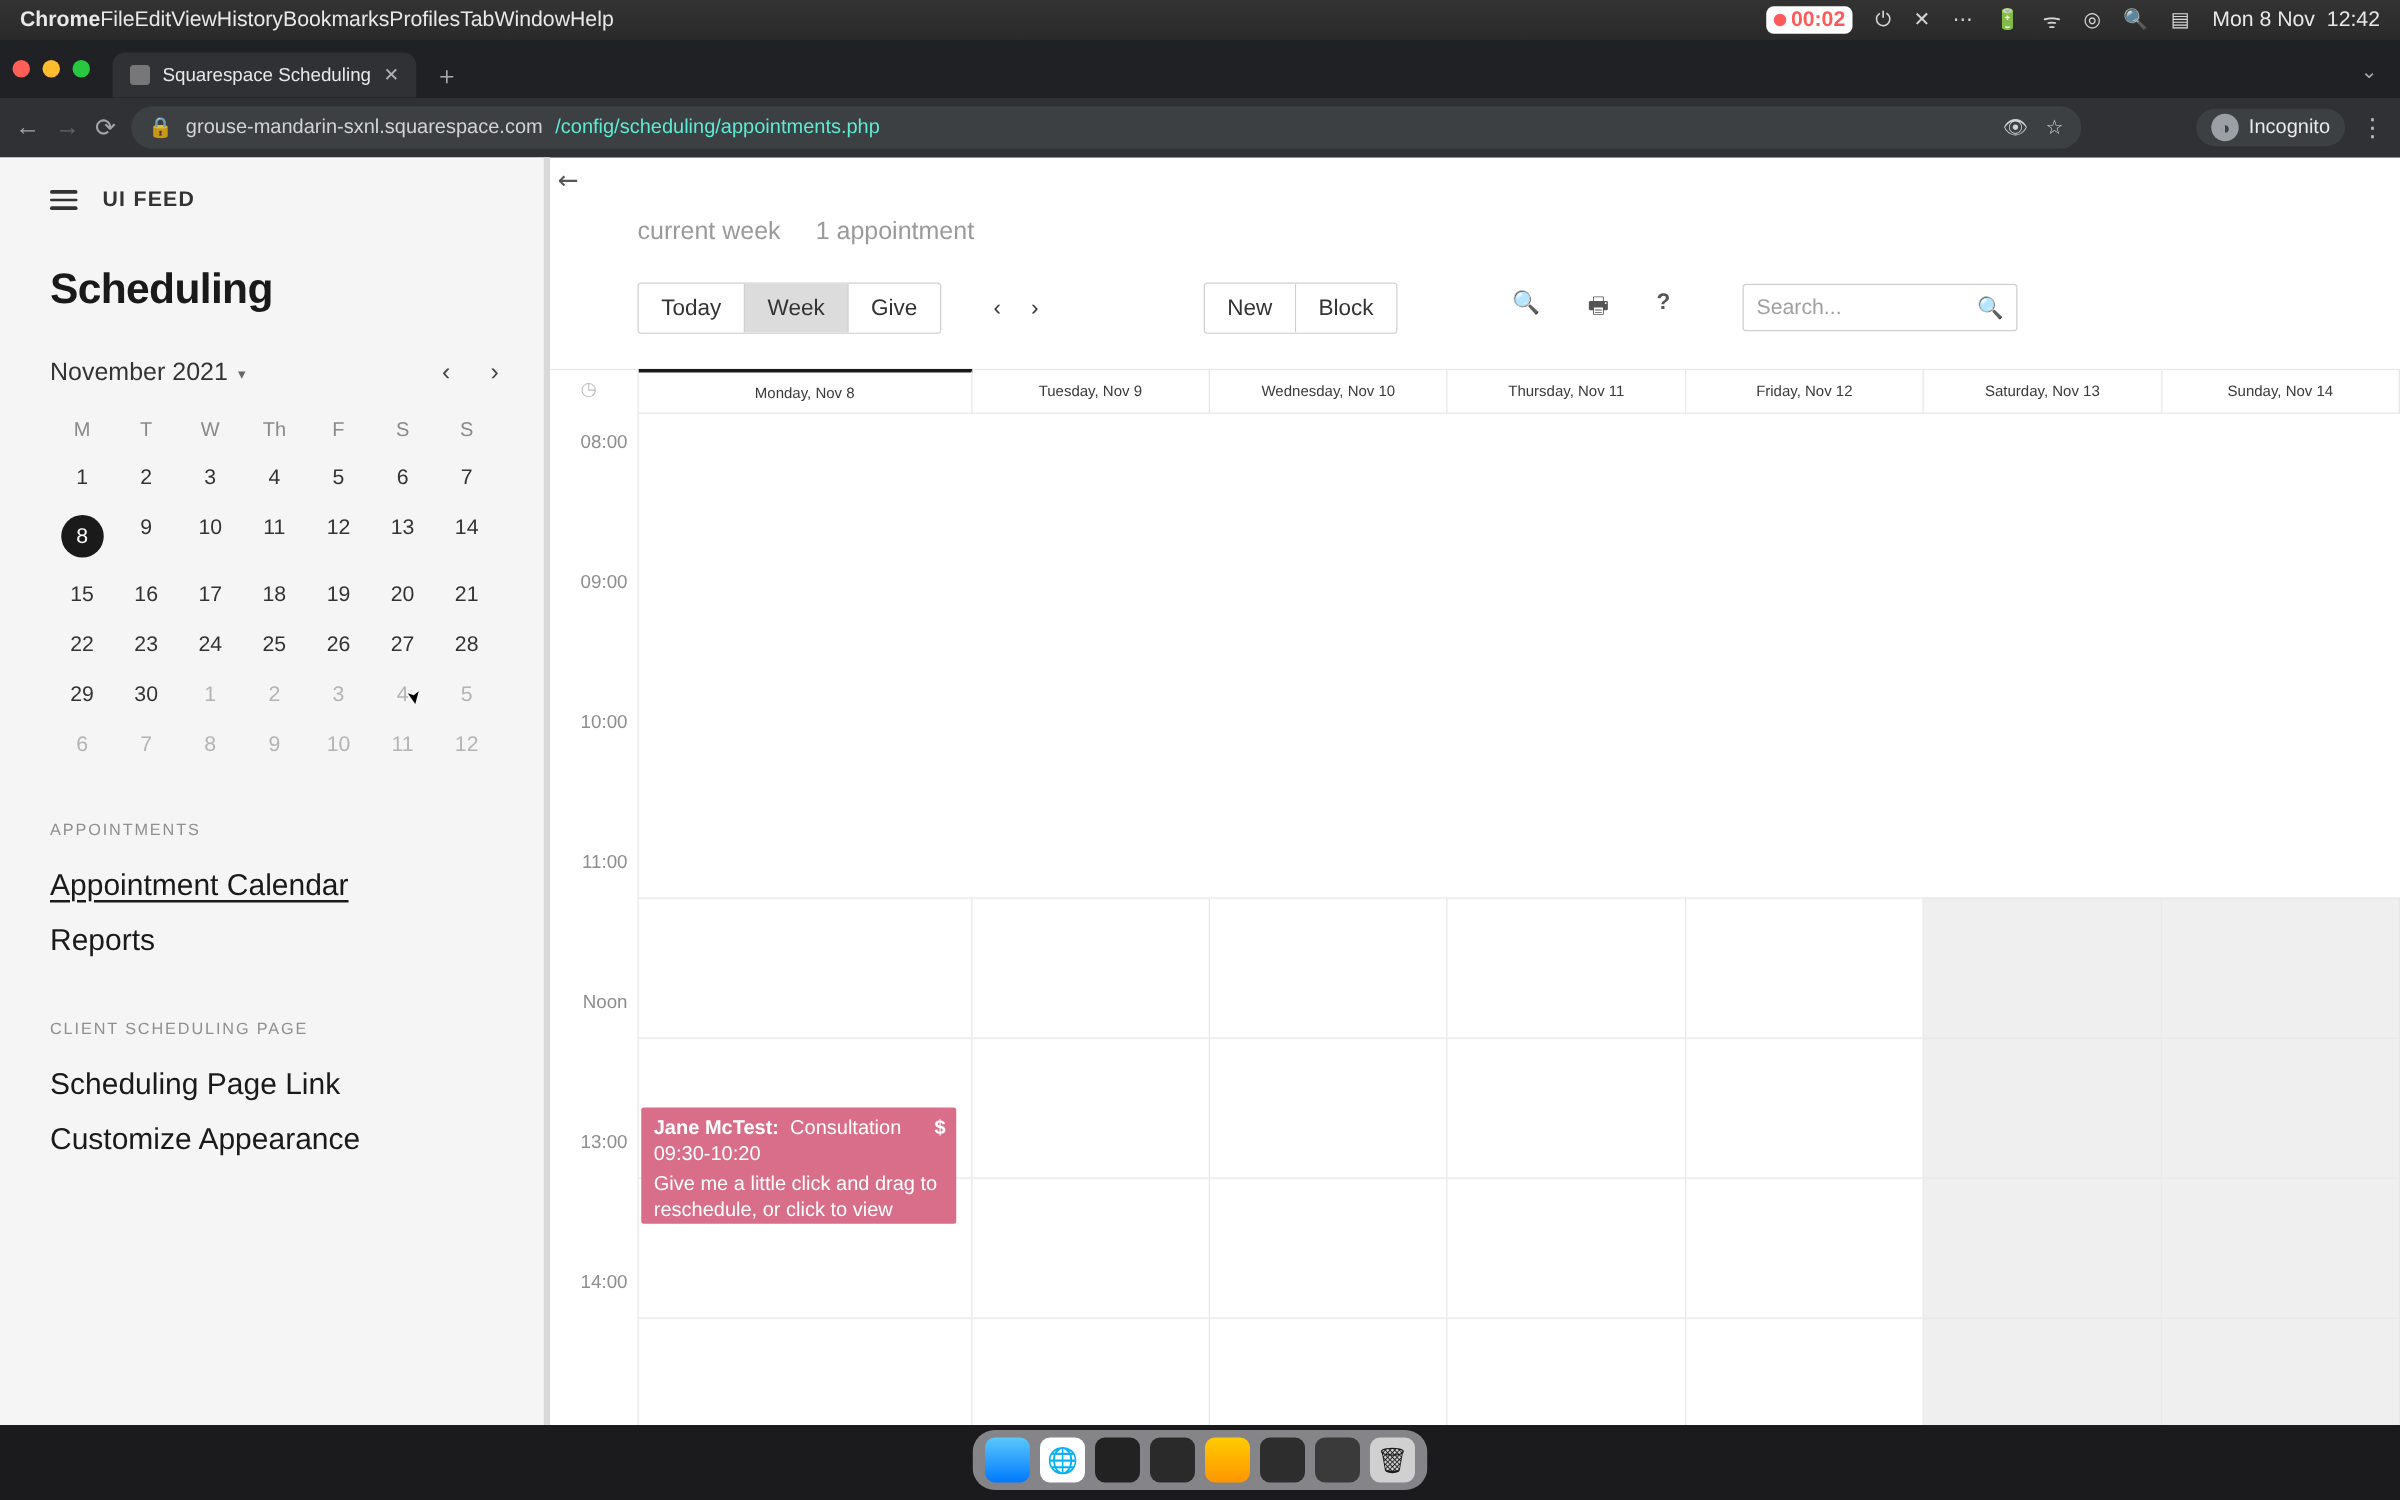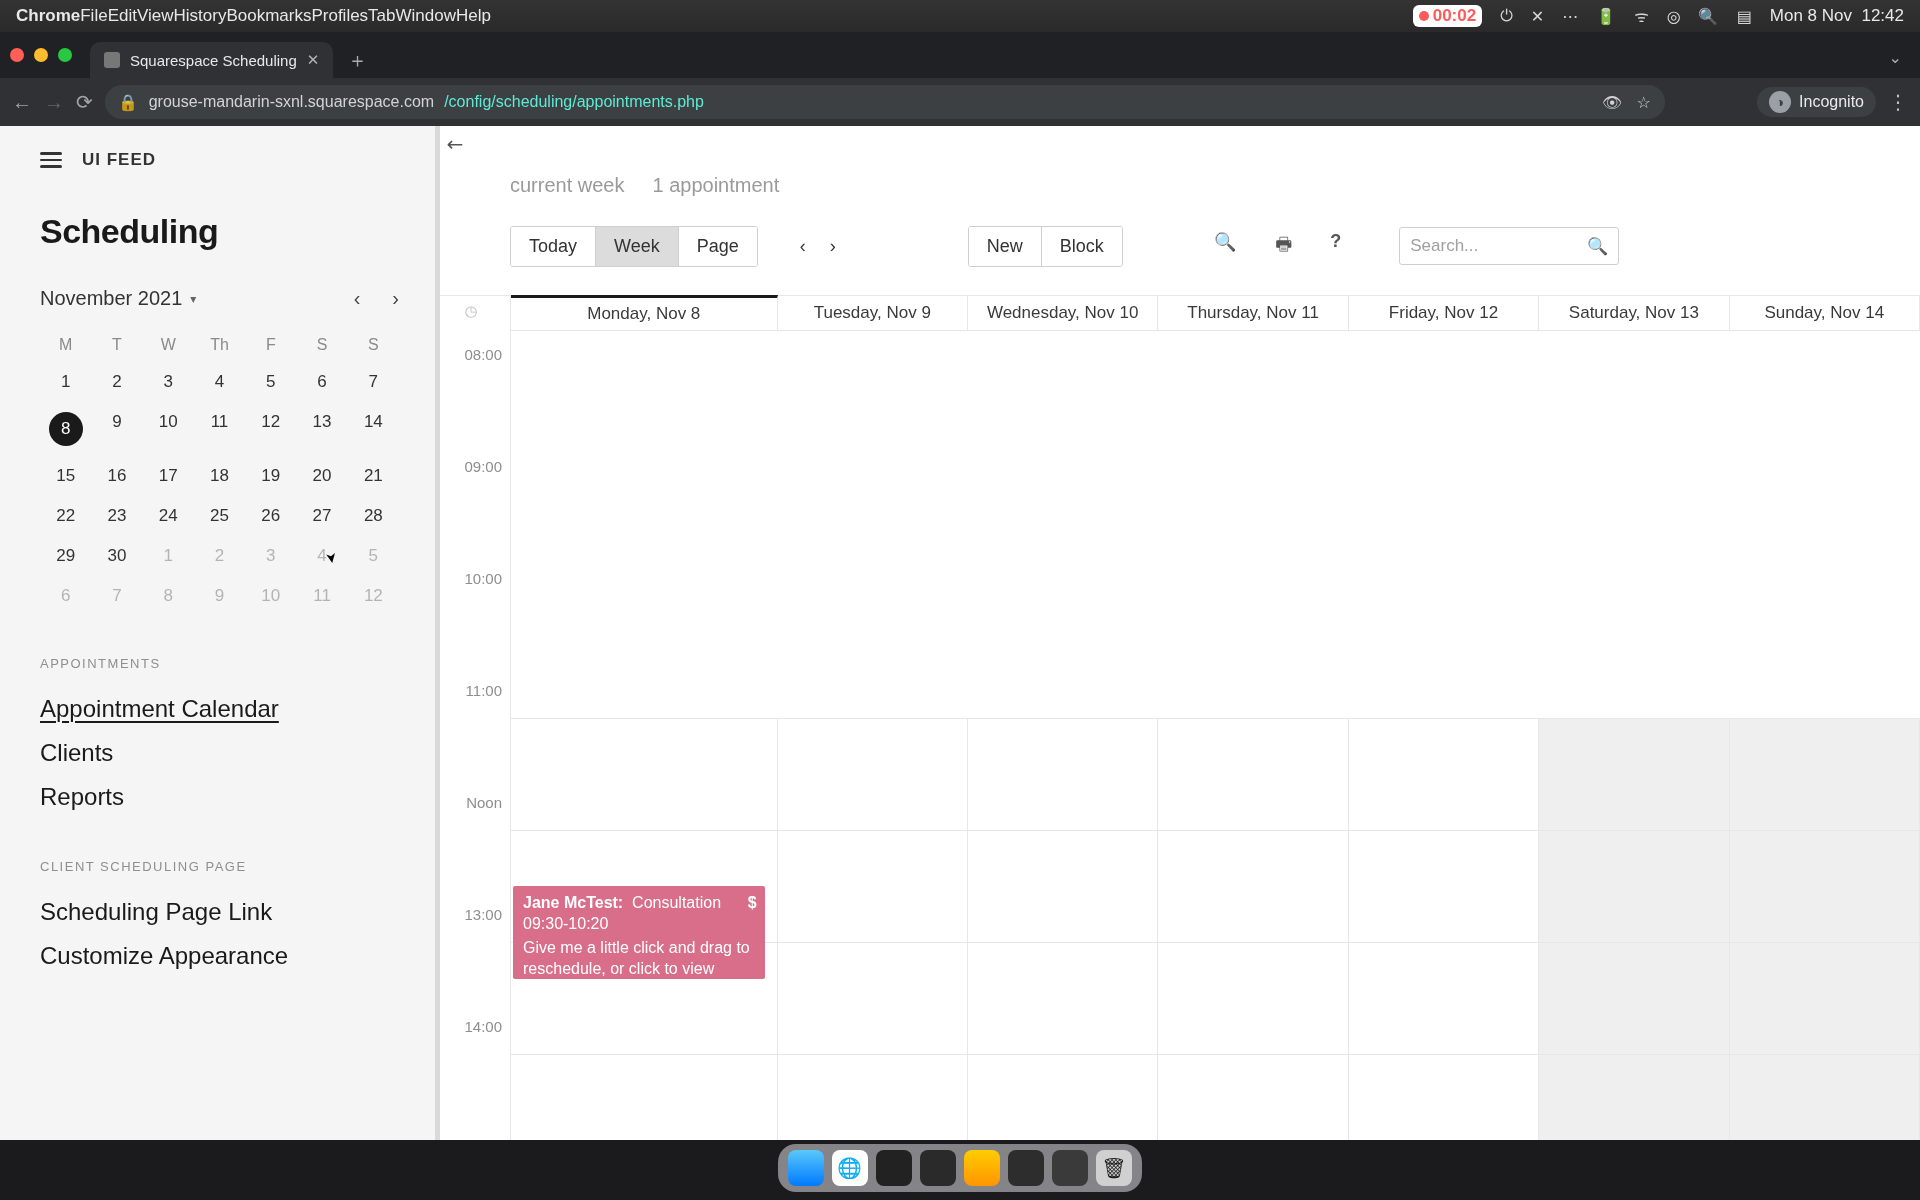--- a/index.html
+++ b/index.html
@@ -95,21 +95,21 @@
   .search{margin-left:16px;display:flex;align-items:center;background:#fff;border:1px solid var(--button-border);border-radius:3px;height:38px;width:220px;padding:0 10px;color:#a0a0a0;font-size:17px;position:relative;}
   .search .mag{position:absolute;right:10px;}
   .tool-icons{display:flex;gap:26px;margin-left:50px;}
 
   
   .cal-wrap{margin-top:28px;display:flex;flex:1;overflow:hidden;}
   .time-col{width:70px;flex:none;border-top:1px solid var(--grid);text-align:right;padding-right:8px;color:#8e8e8e;font-size:15px;position:relative;}
   .time-col .clk{display:block;text-align:center;padding:6px 0 0;color:#bfbfbf;}
   .time-label{position:absolute;right:8px;transform:translateY(-50%);} 
   .days{flex:1;display:grid;grid-template-columns:1.4fr 1fr 1fr 1fr 1fr 1fr 1fr;border-left:1px solid var(--grid);}
-  .day-head{height:36px;border-top:1px solid var(--grid);border-bottom:1px solid var(--grid);border-right:1px solid var(--grid);display:flex;align-items:center;justify-content:center;font-size:17px;color:#3a3a3a;}
+  .day-head{height:36px;border-top:1px solid var(--grid);border-bottom:1px solid var(--grid);border-right:1px solid var(--grid);display:flex;align-items:center;justify-content:center;font-size:12px;color:#3a3a3a;}
   .day-head.sel{border-top:3px solid #1a1a1a;}
   .day-col{border-right:1px solid var(--grid);position:relative;}
   .day-col.weekend{background:var(--weekend);}
   .hour-line{position:absolute;left:0;right:0;border-top:1px solid var(--grid);}
   .event{position:absolute;left:2px;right:12px;background:var(--event);color:#fff;border-radius:2px;padding:6px 10px;font-size:16px;line-height:1.35;overflow:hidden;}
   .event .dollar{position:absolute;top:6px;right:8px;font-weight:600;}
   .event .name{font-weight:700;}
   .event .desc{margin-top:2px;}
 
   
@@ -273,21 +273,20 @@
           <div class="mc-day dim"><span>10</span></div>
           <div class="mc-day dim"><span>11</span></div>
           <div class="mc-day dim"><span>12</span></div>
         </div>
       </div>
 
     <div id="sb-sections">
         <div class="sb-section">
           <div class="sb-label">APPOINTMENTS</div>
           <div class="sb-item active">Appointment Calendar</div>
-          <div class="sb-item">Clients</div>
           <div class="sb-item">Reports</div>
         </div>
         <div class="sb-section">
           <div class="sb-label">CLIENT SCHEDULING PAGE</div>
           <div class="sb-item">Scheduling Page Link</div>
           <div class="sb-item">Customize Appearance</div>
         </div>
       </div>
   </div>
 
@@ -295,21 +294,21 @@
     <span class="corner-arrow">↖</span>
     <div class="m-header">
       <div class="m-title-row">
         <span class="m-sub">current week</span>
         <span class="m-sub">1 appointment</span>
       </div>
       <div class="toolbar">
         <div class="btn-group">
           <div class="btn">Today</div>
           <div class="btn active">Week</div>
-          <div class="btn">Page</div>
+          <div class="btn">Give</div>
         </div>
         <div class="nav-arrows">
           <span>‹</span>
           <span>›</span>
         </div>
         <div style="width:60px"></div>
         <div class="btn-group">
           <div class="btn">New</div>
           <div class="btn">Block</div>
         </div>

